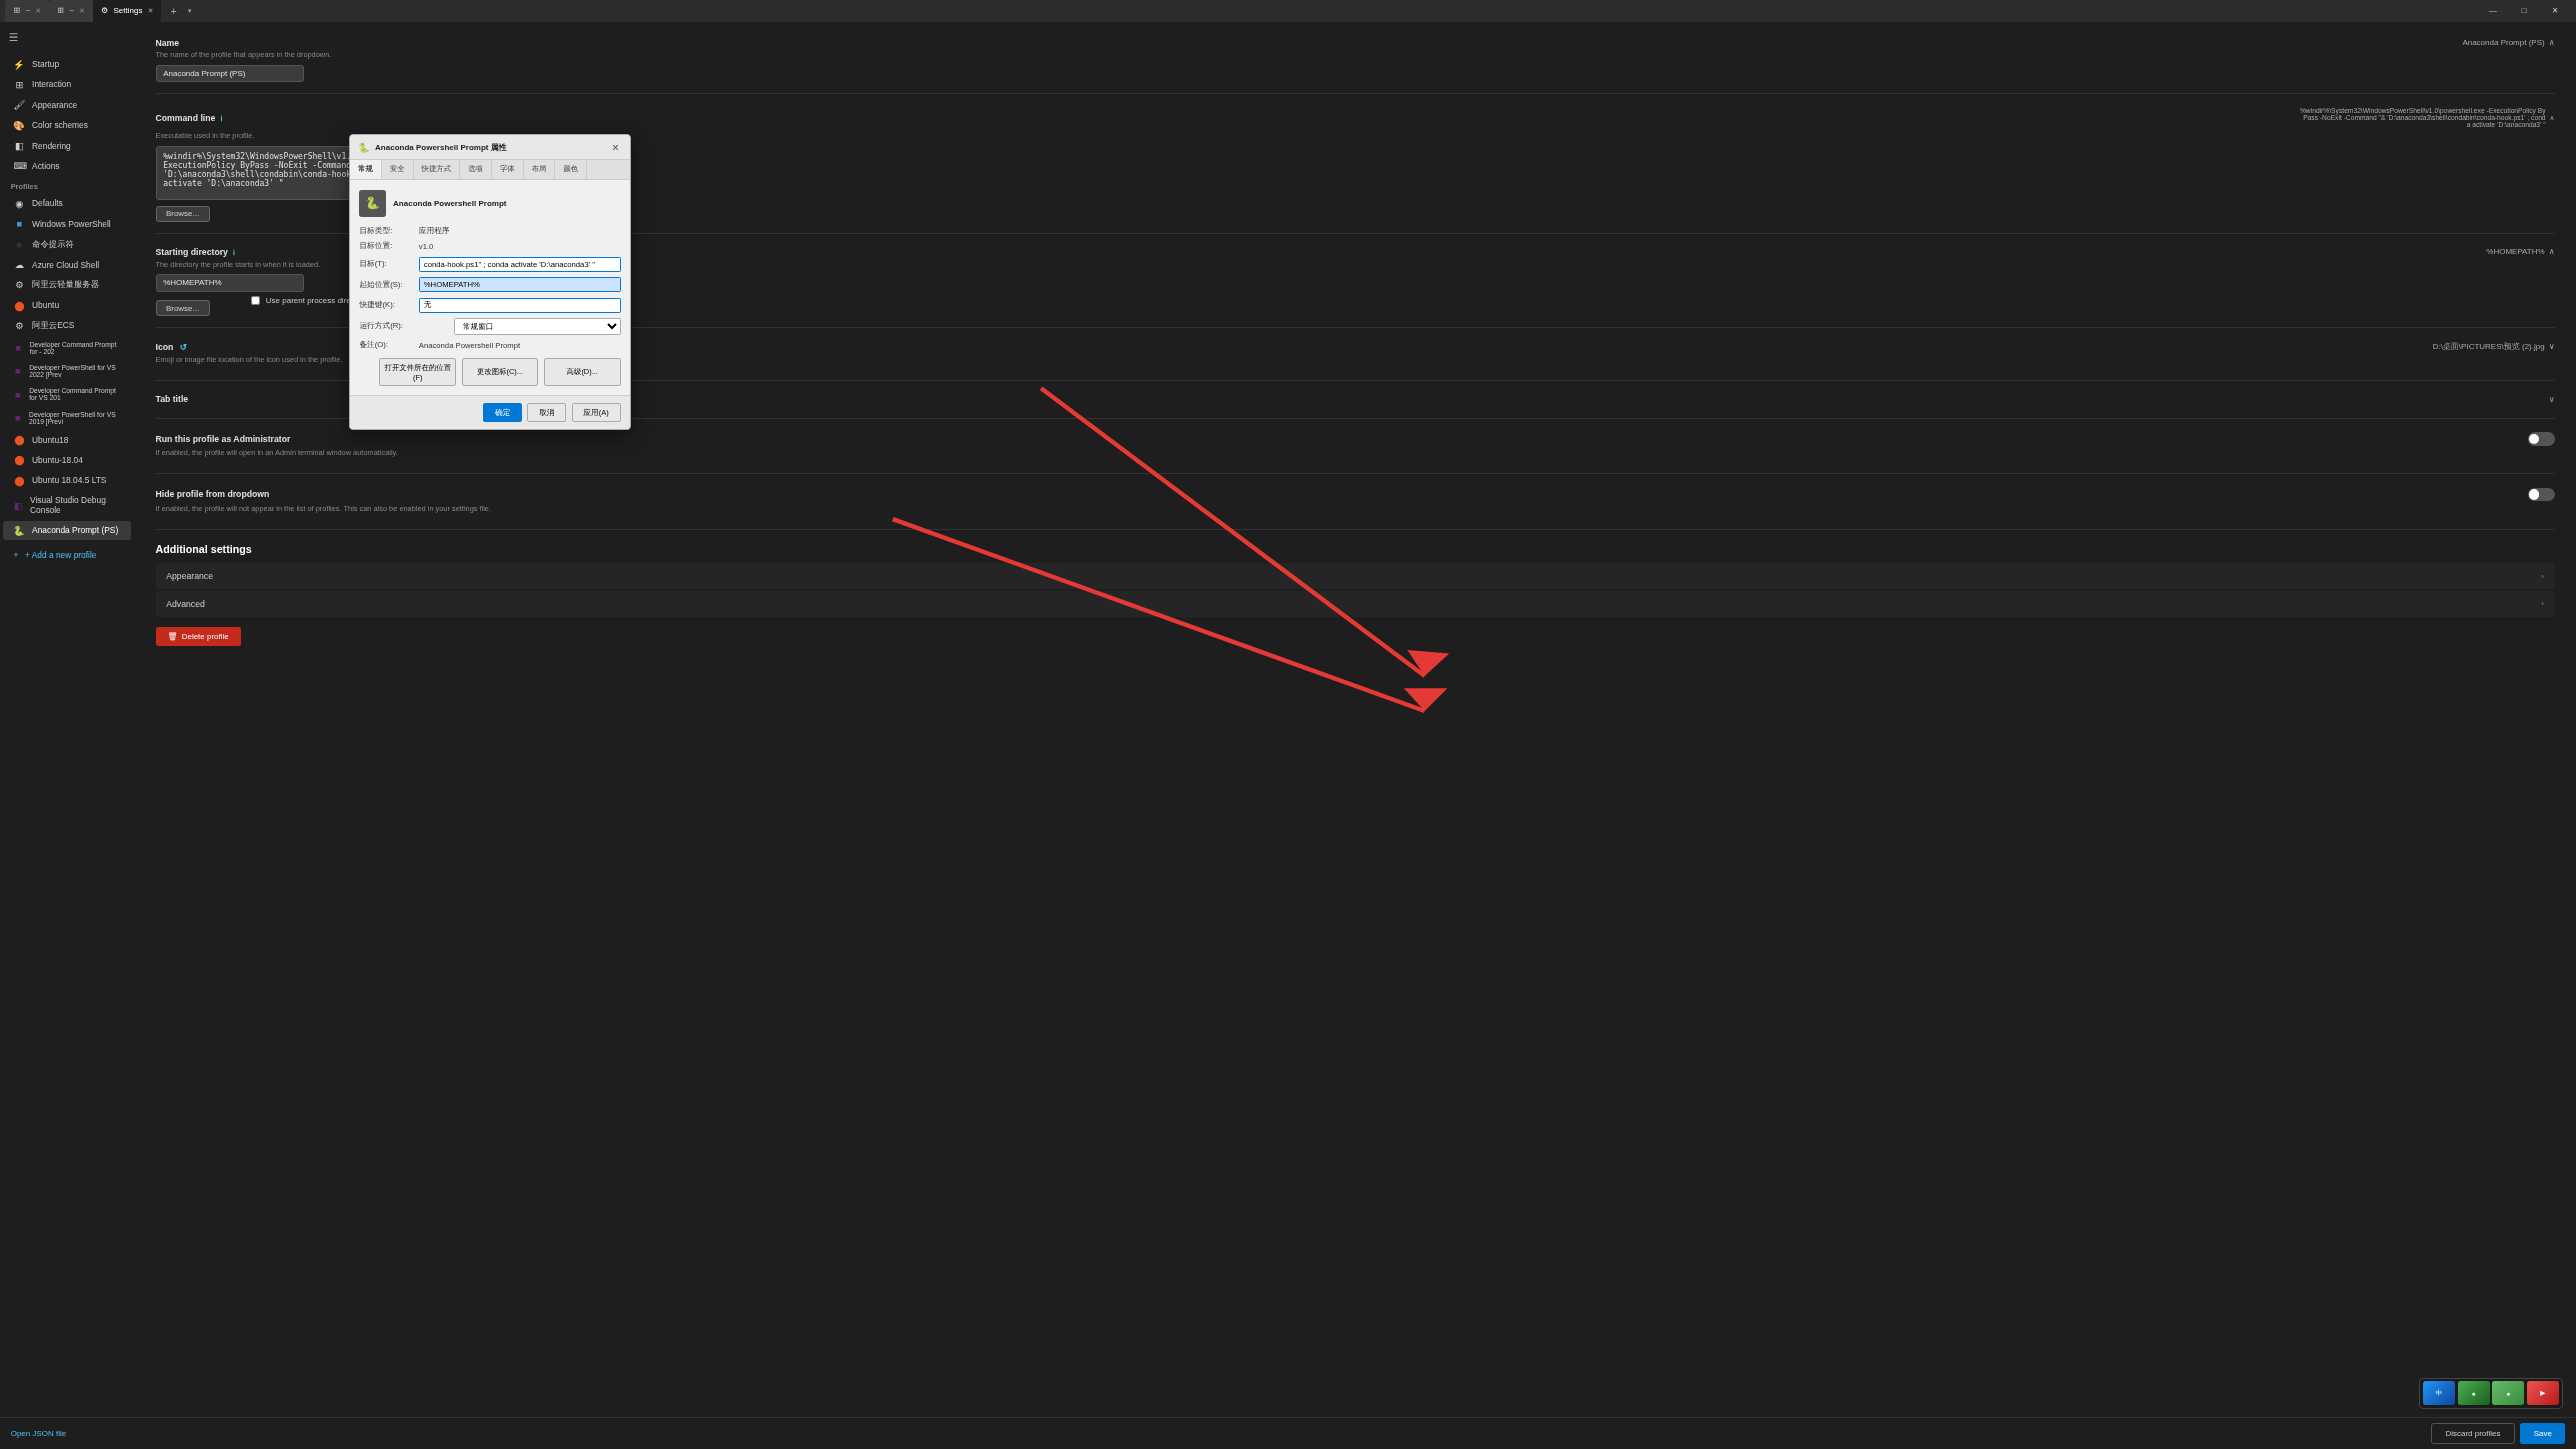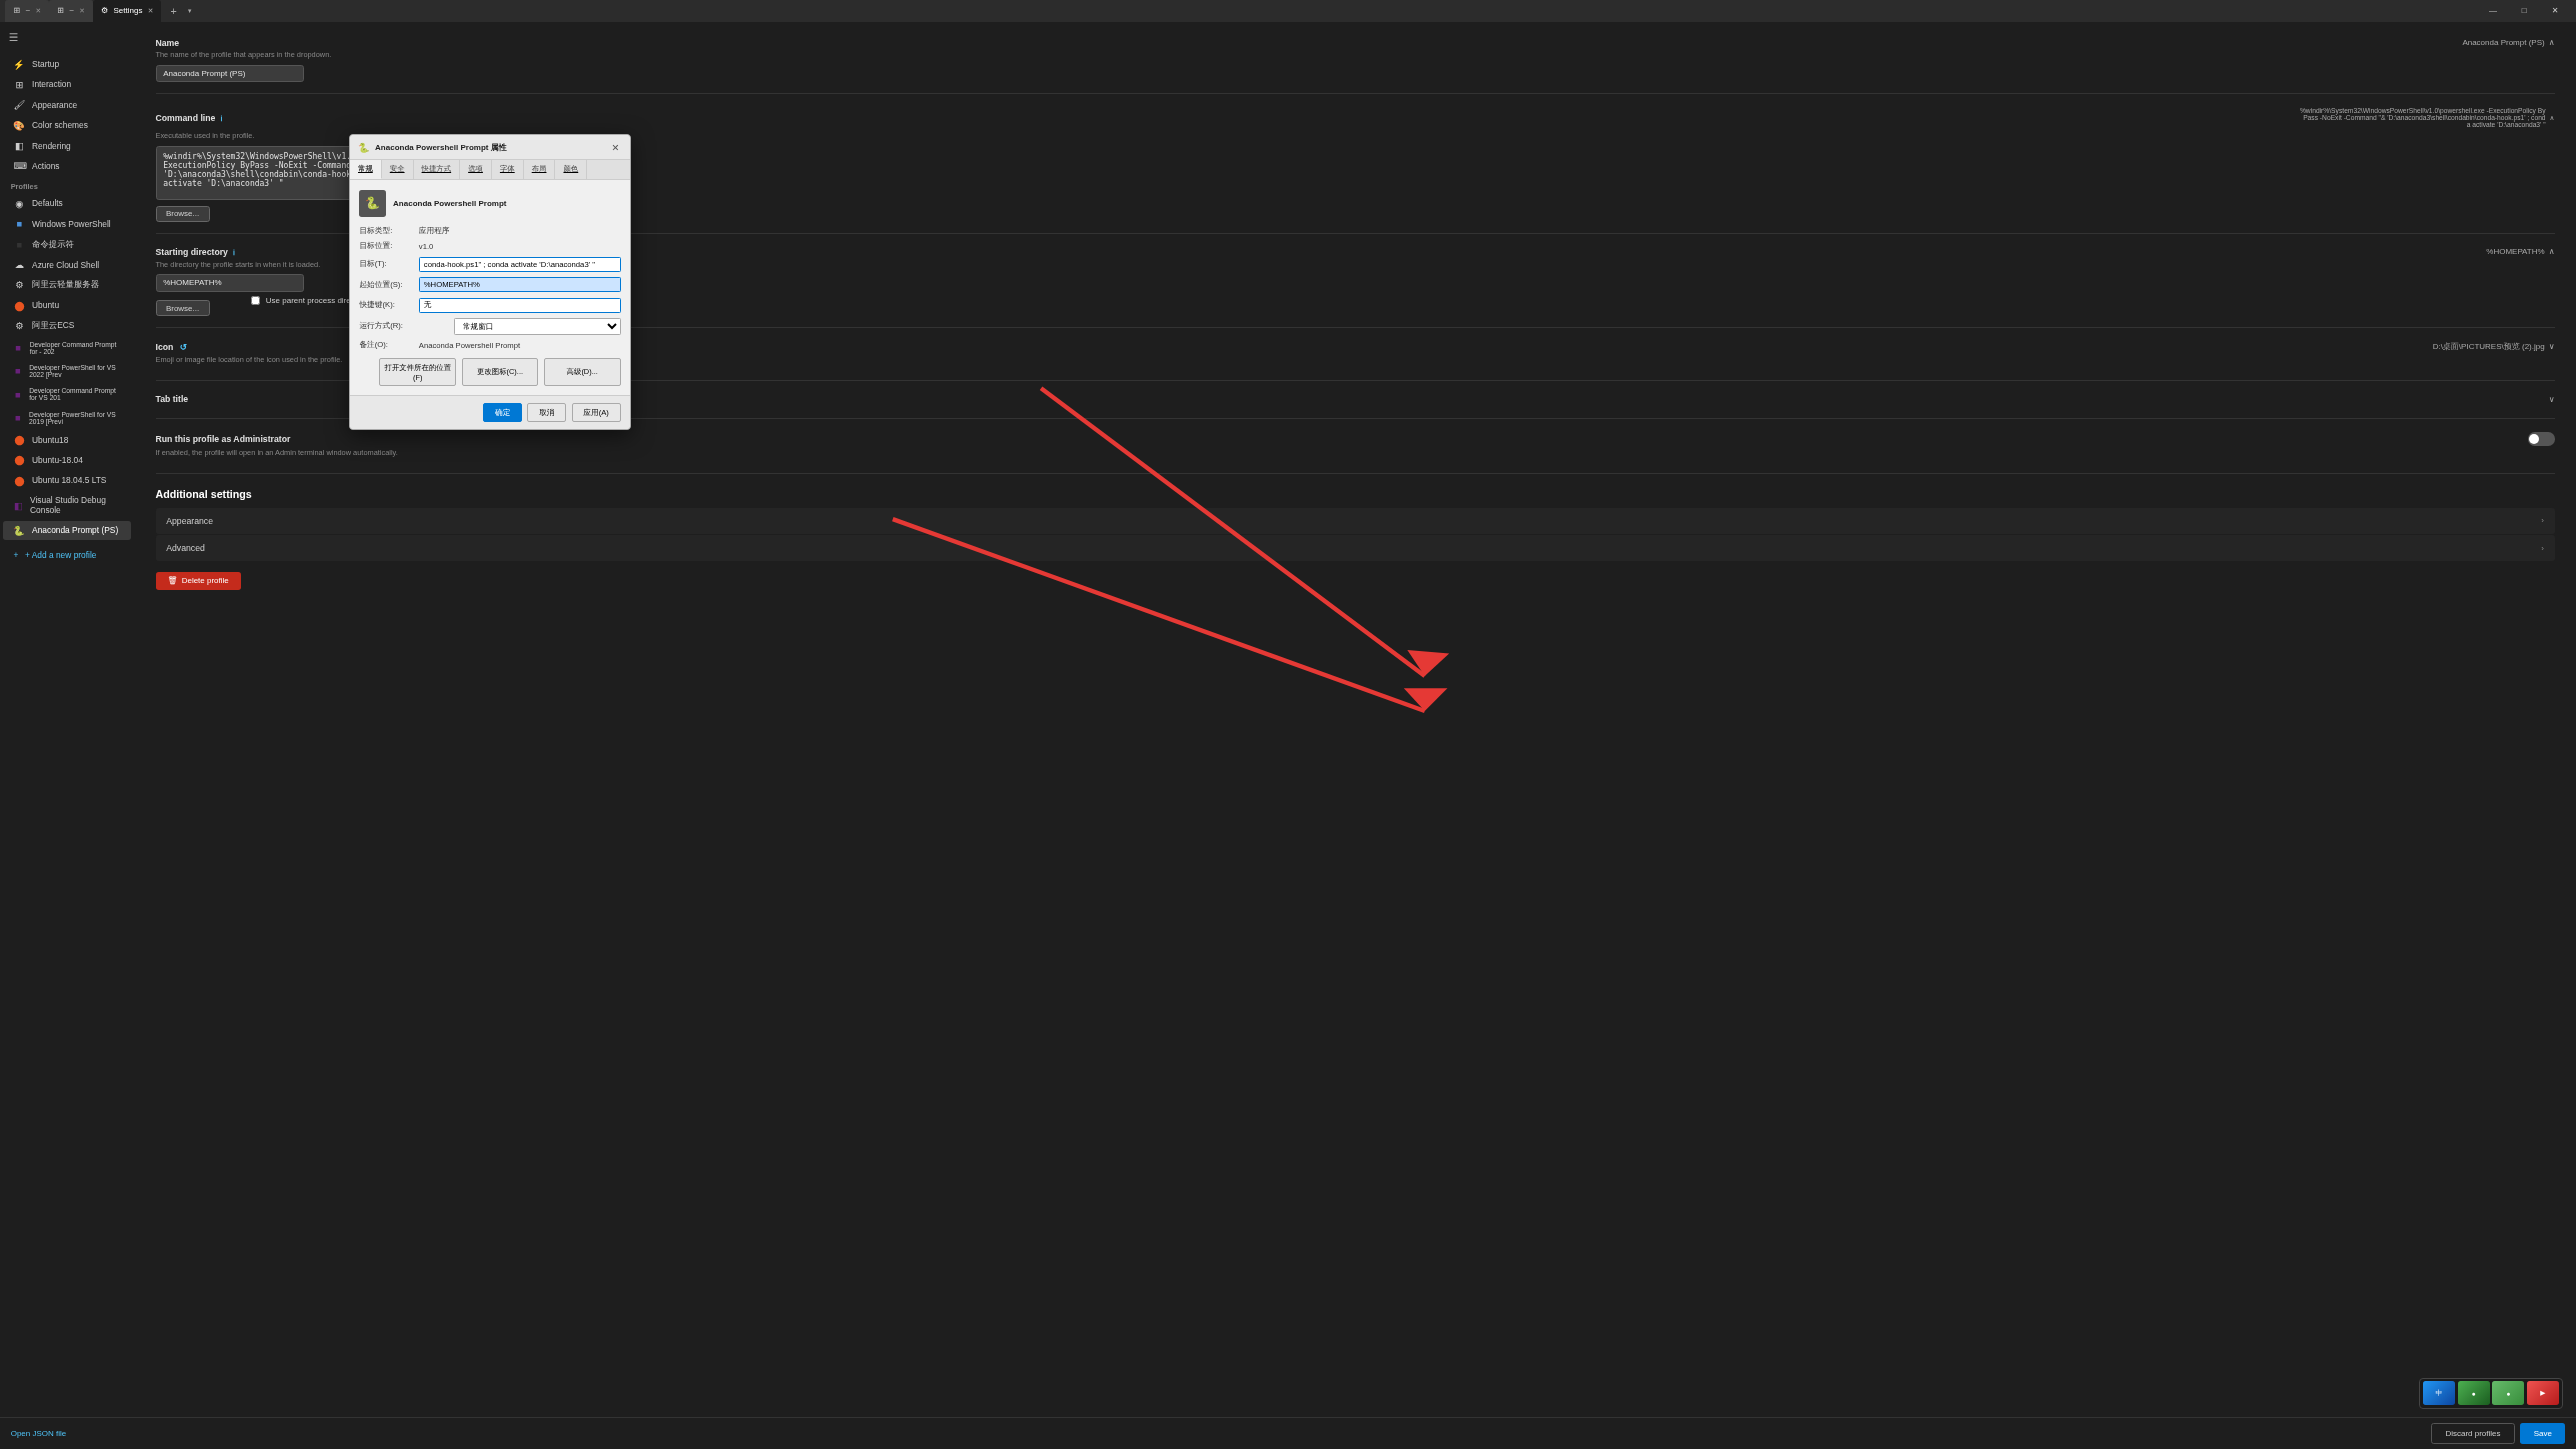--- a/index.html
+++ b/index.html
@@ -308,21 +308,20 @@
       cursor: pointer;
       color: #555;
       display: flex;
       align-items: center;
       justify-content: center;
     }
     .dialog-tabs {
       display: flex;
       background: #e0e0e0;
       border-bottom: 0.7px solid #ccc;
-      text-decoration: underline;
     }
     .dialog-tab {
       padding: 4px 8px;
       font-size: 7.4px;
       cursor: pointer;
       color: #444;
       border-right: 0.7px solid #ccc;
     }
     .dialog-tab.active {
       background: #f0f0f0;
@@ -672,20 +671,27 @@
     </div>
 
     <div class="setting-row">
       <div class="setting-header">
         <span class="setting-label">Run this profile as Administrator</span>
         <div class="toggle"></div>
       </div>
       <div class="setting-desc">If enabled, the profile will open in an Admin terminal window automatically.</div>
     </div>
 
+    <div class="setting-row">
+      <div class="setting-header">
+        <span class="setting-label">Hide profile from dropdown</span>
+        <div class="toggle"></div>
+      </div>
+      <div class="setting-desc">If enabled, the profile will not appear in the list of profiles. This can also be enabled in your settings file.</div>
+    </div>
 
     <div class="additional-settings-title">Additional settings</div>
 
     <div class="settings-group-item">
       <span class="settings-group-label">Appearance</span>
       <span class="chevron">›</span>
     </div>
     <div class="settings-group-item">
       <span class="settings-group-label">Advanced</span>
       <span class="chevron">›</span>

